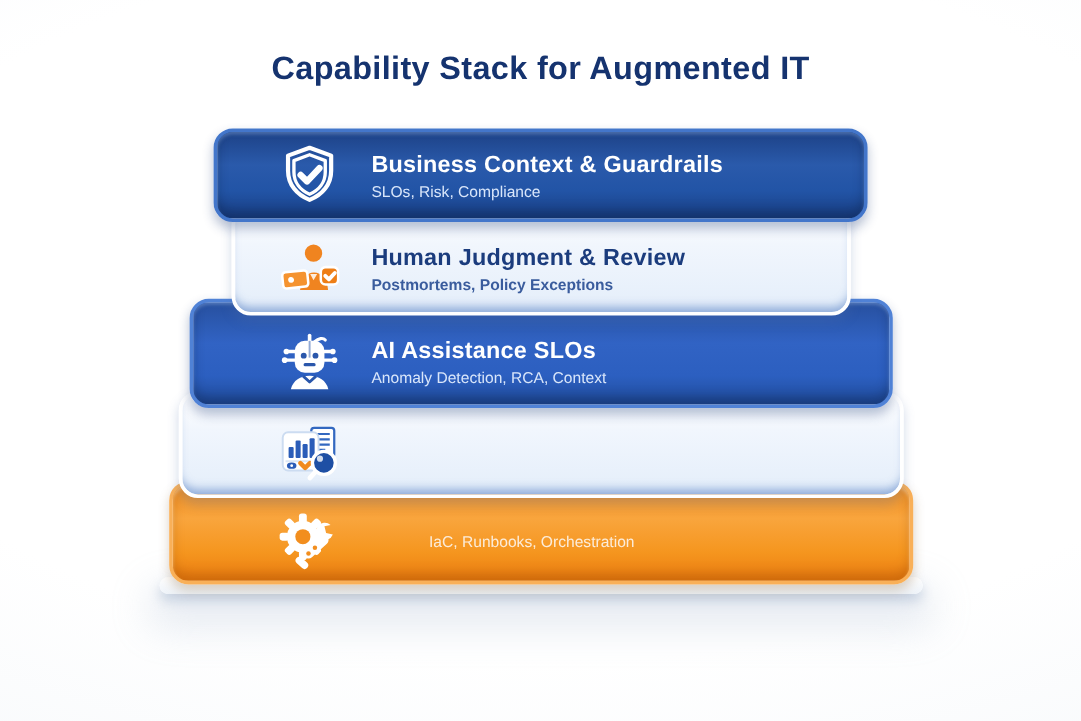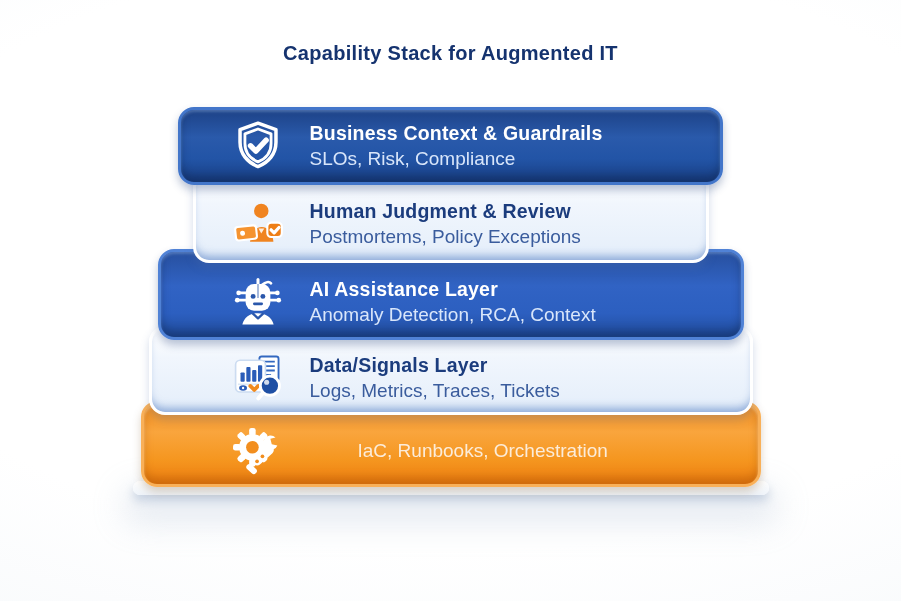--- a/index.html
+++ b/index.html
@@ -10,21 +10,21 @@
   }
   .canvas {
     position: relative;
     width: 901px; height: 601px;
     background:
       radial-gradient(ellipse 120% 90% at 50% 42%, #ffffff 55%, #f4f7fa 100%);
   }
   .main-title {
     text-align: center;
     padding-top: 42px;
-    font-size: 20px;
+    font-size: 27px;
     font-weight: bold;
     color: #15336f;
     letter-spacing: 0.3px;
   }
   .stack {
     position: absolute;
     top: 107px; left: 0; right: 0;
     display: flex;
     flex-direction: column;
     align-items: center;
@@ -43,21 +43,21 @@
     gap: 24px;
   }
   .icon {
     flex: 0 0 56px;
     width: 56px; height: 56px;
     display: flex; align-items: center; justify-content: center;
   }
   .icon svg { width: 56px; height: 56px; display: block; }
   .text { display: flex; flex-direction: column; gap: 3px; justify-content: center; }
   .layer-title { font-size: 19.5px; font-weight: bold; letter-spacing: 0.2px; }
-  .layer-subtitle { font-size: 19px; }
+  .layer-subtitle { font-size: 13px; }
 
   
   .l1 { width: 545px; height: 78px; z-index: 6; }
   .l2 { width: 516px; height: 92px; margin-top: -14px; padding-top: 14px; z-index: 5; }
   .l3 { width: 586px; height: 91px; margin-top: -14px; padding-top: 14px; z-index: 4; }
   .l4 { width: 604px; height: 89px; margin-top: -14px; padding-top: 14px; z-index: 3; }
   .l5 { width: 620px; height: 86px; margin-top: -14px; padding-top: 14px; z-index: 2; }
 
   .theme-dark {
     border: 3px solid #4376ca;
@@ -77,21 +77,21 @@
   .theme-blue .layer-title { color: #ffffff; }
   .theme-blue .layer-subtitle { color: #d9e6fa; }
 
   .theme-light {
     border: 3px solid #ffffff;
     background: linear-gradient(180deg, #ffffff 0%, #f1f6fd 35%, #e4eefa 100%);
     box-shadow: inset 0 -8px 8px -4px rgba(70,115,190,0.55),
                 0 5px 9px rgba(80,110,170,0.25);
   }
   .theme-light .layer-title { color: #1b3c7d; }
-  .theme-light .layer-subtitle { color: #3a5c9d; }
+  .theme-light .layer-subtitle { color: #3a5c9d; font-weight: bold; }
 
   .theme-orange {
     border: 3px solid #f9b058;
     background: linear-gradient(180deg, #ef8d1f 0%, #f9a53d 35%, #f5961f 70%, #ec7d10 100%);
     box-shadow: inset 0 2px 3px rgba(255,230,190,0.5), inset 0 -6px 9px rgba(150,70,0,0.35),
                 0 5px 9px rgba(120,80,30,0.25);
   }
   .theme-orange .layer-title { color: #ffffff; }
   .theme-orange .layer-subtitle { color: #fcecd9; padding-left: 48px; }
 
@@ -167,21 +167,21 @@
             <circle cx="3.7" cy="8.1" r="1" fill="#ffffff"></circle>
             <circle cx="3.1" cy="11.2" r="1" fill="#ffffff"></circle>
             <path d="M17.3 8.1 h2.2 M17.3 11.2 h2.8" stroke="#ffffff" stroke-width="1.2" stroke-linecap="round"></path>
             <circle cx="20.3" cy="8.1" r="1" fill="#ffffff"></circle>
             <circle cx="20.9" cy="11.2" r="1" fill="#ffffff"></circle>
             <path d="M5.3 21.6 c0.8 -3.1 3.4 -4.8 6.7 -4.8 3.3 0 5.9 1.7 6.7 4.8 Z" fill="#ffffff"></path>
             <path d="M9.7 16.9 l2.3 2.1 2.3 -2.1" fill="none" stroke="#2a57ab" stroke-width="1" stroke-linejoin="round"></path>
           </svg>
         </span>
         <div class="text">
-          <div class="layer-title">AI Assistance Layer</div>
+          <div class="layer-title">AI Assistance SLOs</div>
           <div class="layer-subtitle">Anomaly Detection, RCA, Context</div>
         </div>
       </div>
     </div>
 
     <div class="layer l4 theme-light">
       <div class="row">
         <span class="icon">
           <svg viewBox="0 0 24 24">
             <rect x="12.6" y="2.8" width="8.2" height="10.4" rx="1" fill="#ffffff" stroke="#3368c0" stroke-width="0.8"></rect>
@@ -195,24 +195,20 @@
             </g>
             <path d="M3.4 14.7 h10.8" stroke="#dbe7f6" stroke-width="0.7"></path>
             <ellipse cx="5.6" cy="16.3" rx="1.7" ry="1.15" fill="#2a5cb8"></ellipse>
             <circle cx="5.6" cy="16.3" r="0.5" fill="#ffffff"></circle>
             <path d="M8.7 15.4 l1.7 1.7 1.7 -1.7" fill="none" stroke="#f08a1e" stroke-width="1.6" stroke-linecap="round" stroke-linejoin="round"></path>
             <circle cx="17.1" cy="15.3" r="4.1" fill="#1e4fa4" stroke="#ffffff" stroke-width="1.2"></circle>
             <circle cx="15.7" cy="13.8" r="1.1" fill="#ffffff" opacity="0.8"></circle>
             <path d="M14 18.6 l-1.9 2.1" stroke="#ffffff" stroke-width="1.7" stroke-linecap="round"></path>
           </svg>
         </span>
-        <div class="text">
-          <div class="layer-title">Data/Signals Layer</div>
-          <div class="layer-subtitle">Logs, Metrics, Traces, Tickets</div>
-        </div>
       </div>
     </div>
 
     <div class="layer l5 theme-orange">
       <div class="row">
         <span class="icon">
           <svg viewBox="0 0 24 24">
             <g transform="translate(9.6,10.4)" fill="#ffffff">
               <g>
                   <rect x="-1.4" y="-8.3" width="2.8" height="3.4" rx="1"></rect>

